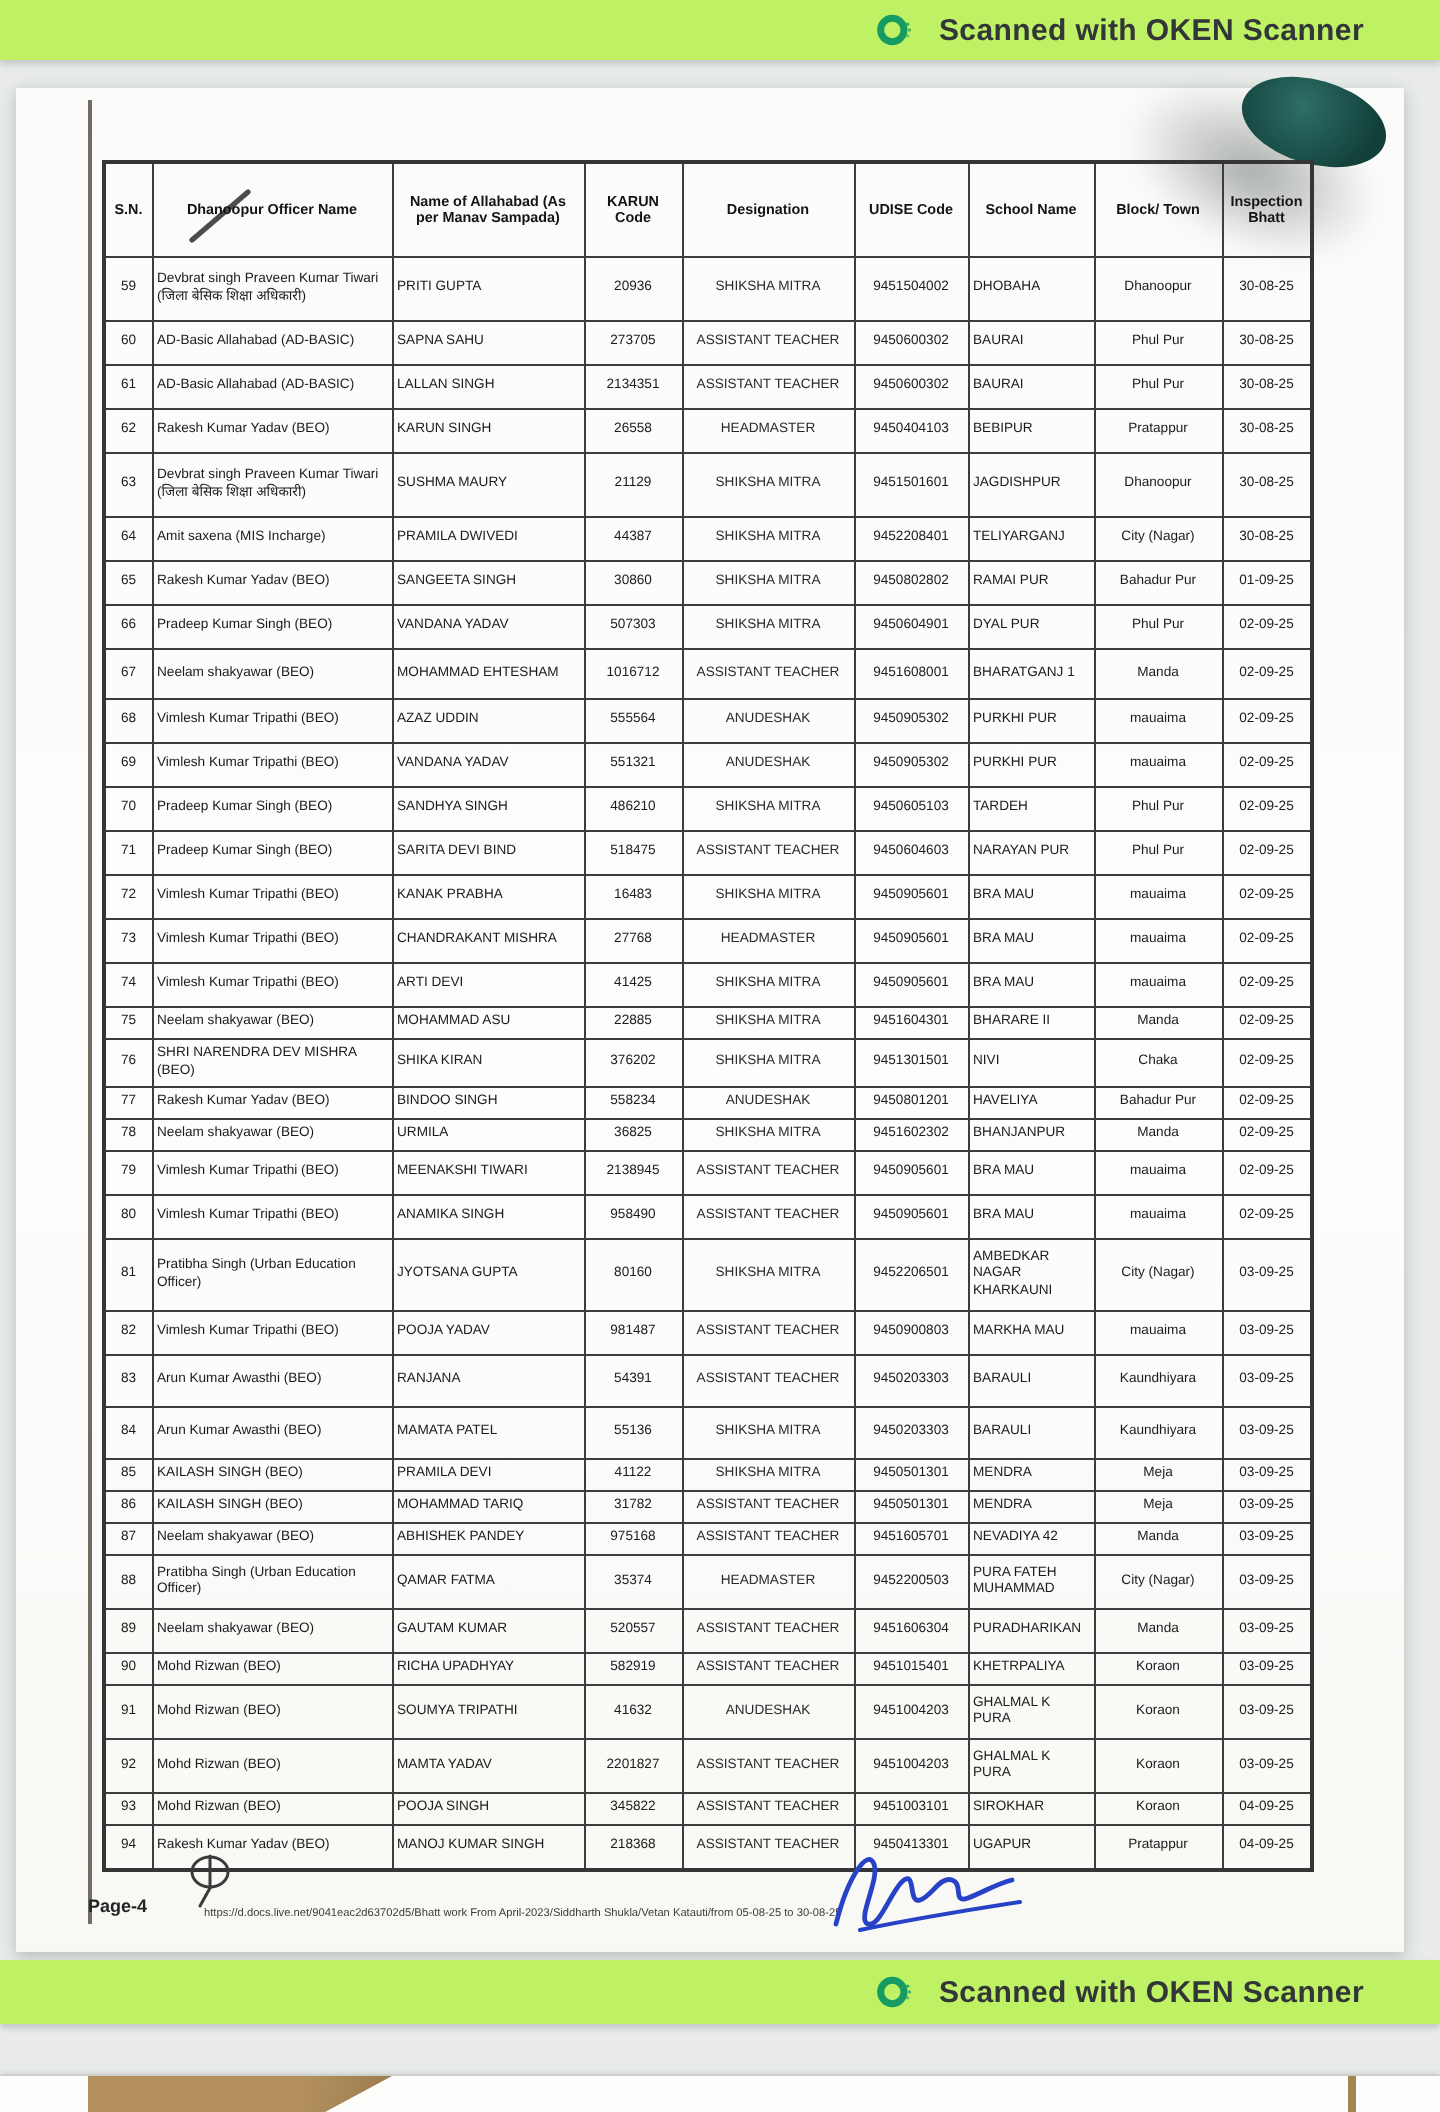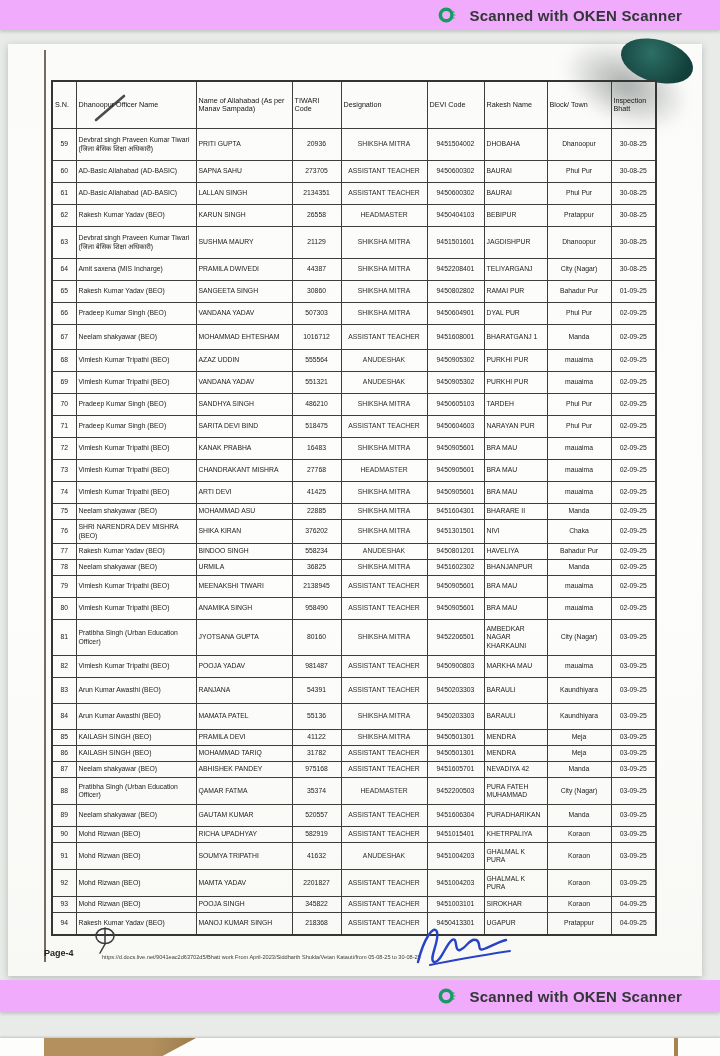--- a/index.html
+++ b/index.html
@@ -3,21 +3,21 @@
 <meta charset="utf-8">
 <style>
   html,body{margin:0;padding:0;}
   body{
     width:720px;height:1056px;overflow:hidden;
     background:#e8ebe8;
     font-family:"Liberation Sans", sans-serif;
     position:relative;
   }
   .banner{
-    position:absolute;left:0;width:720px;background:#f0abfc;
+    position:absolute;left:0;width:720px;background:#bef264;
     display:flex;align-items:center;justify-content:flex-end;
     padding-right:38px;box-sizing:border-box;gap:12px;
     box-shadow:0 2px 3px rgba(90,100,95,.25);
   }
   .banner.top{top:0;height:30px;}
   .banner.bottom{top:980px;height:32px;}
   .banner-text{font-size:15px;font-weight:700;color:#333638;letter-spacing:.2px;}
   .logo{width:20px;height:20px;display:inline-block;}
   .doc{
     position:absolute;left:8px;top:44px;width:694px;height:932px;
@@ -40,21 +40,21 @@
     position:absolute;left:43px;top:36px;width:604px;
     border-collapse:collapse;table-layout:fixed;
     background:transparent;color:#1b1b1b;
   }
   table.sheet th,table.sheet td{
     border:1px solid #3d3d3d;overflow:hidden;
     padding:1px 2px;line-height:1.18;vertical-align:middle;
   }
   table.sheet{border:2px solid #353535;}
   table.sheet th{
-    font-size:7.2px;font-weight:400;text-align:left;height:44px;color:#141414;
+    font-size:7.2px;font-weight:700;text-align:center;height:44px;color:#141414;
   }
   table.sheet td{font-size:6.8px;}
   td.c{text-align:center;}
   td.l{text-align:left;}
   td.des{font-size:6.1px;text-align:center;color:#2b2b2b;}
   .page-label{position:absolute;left:36px;top:904px;font-size:9px;font-weight:700;color:#232323;}
   .footer-url{
     position:absolute;left:94px;top:910px;width:478px;font-size:5.6px;color:#3c3c3c;
     white-space:nowrap;overflow:hidden;
   }
@@ -105,24 +105,24 @@
         <col style="width:57px">
       <col style="width:63px">
         <col style="width:64px">
         <col style="width:45px">
     </colgroup>
     <thead>
         <tr id="head-row">
           <th>S.N.</th>
           <th>Dhanoopur Officer Name</th>
           <th>Name of Allahabad (As per Manav Sampada)</th>
-          <th>TIWARI Code</th>
+          <th>KARUN Code</th>
           <th>Designation</th>
-          <th>DEVI Code</th>
-          <th>Rakesh Name</th>
+          <th>UDISE Code</th>
+          <th>School Name</th>
           <th>Block/ Town</th>
           <th>Inspection Bhatt</th>
         </tr>
       </thead>
     <tbody id="table-body">
         <tr style="height: 32px;">
           <td class="c">59</td>
           <td class="l">Devbrat singh Praveen Kumar Tiwari (जिला बेसिक शिक्षा अधिकारी)</td>
           <td class="l">PRITI GUPTA</td>
           <td class="c">20936</td>

